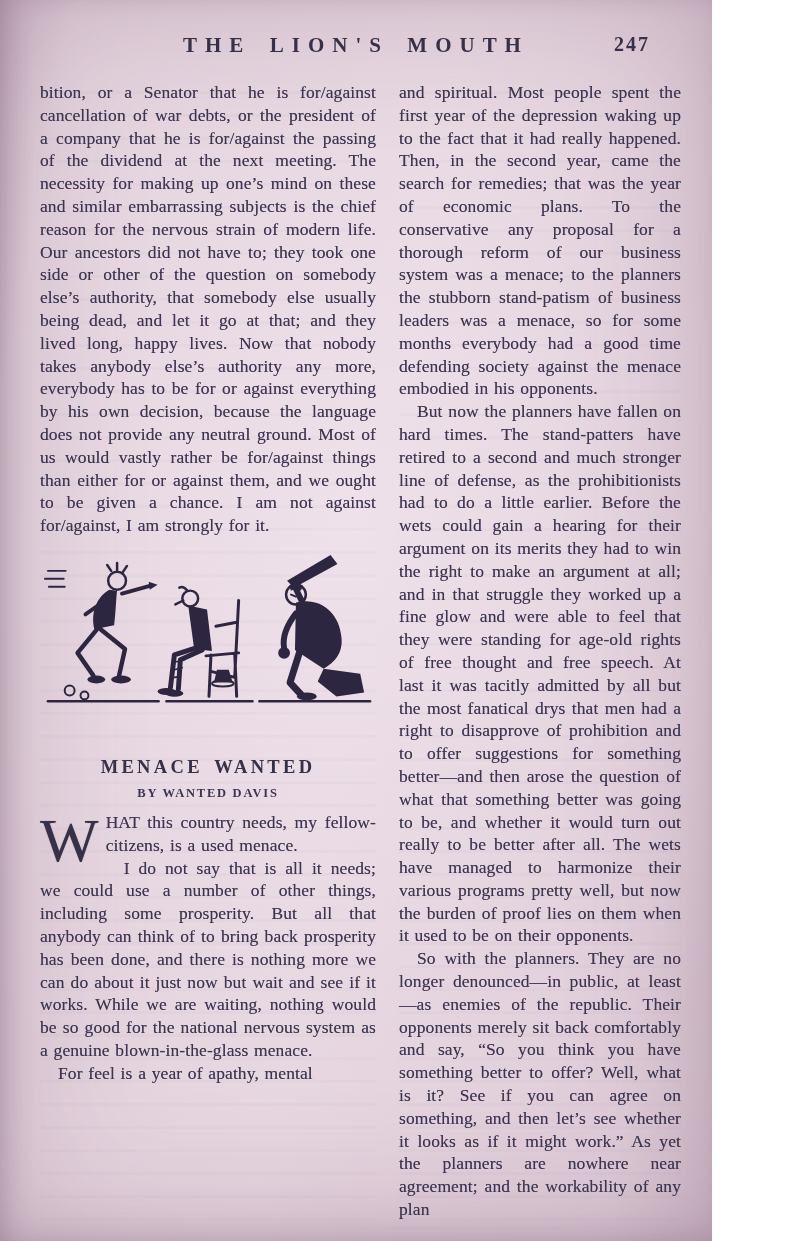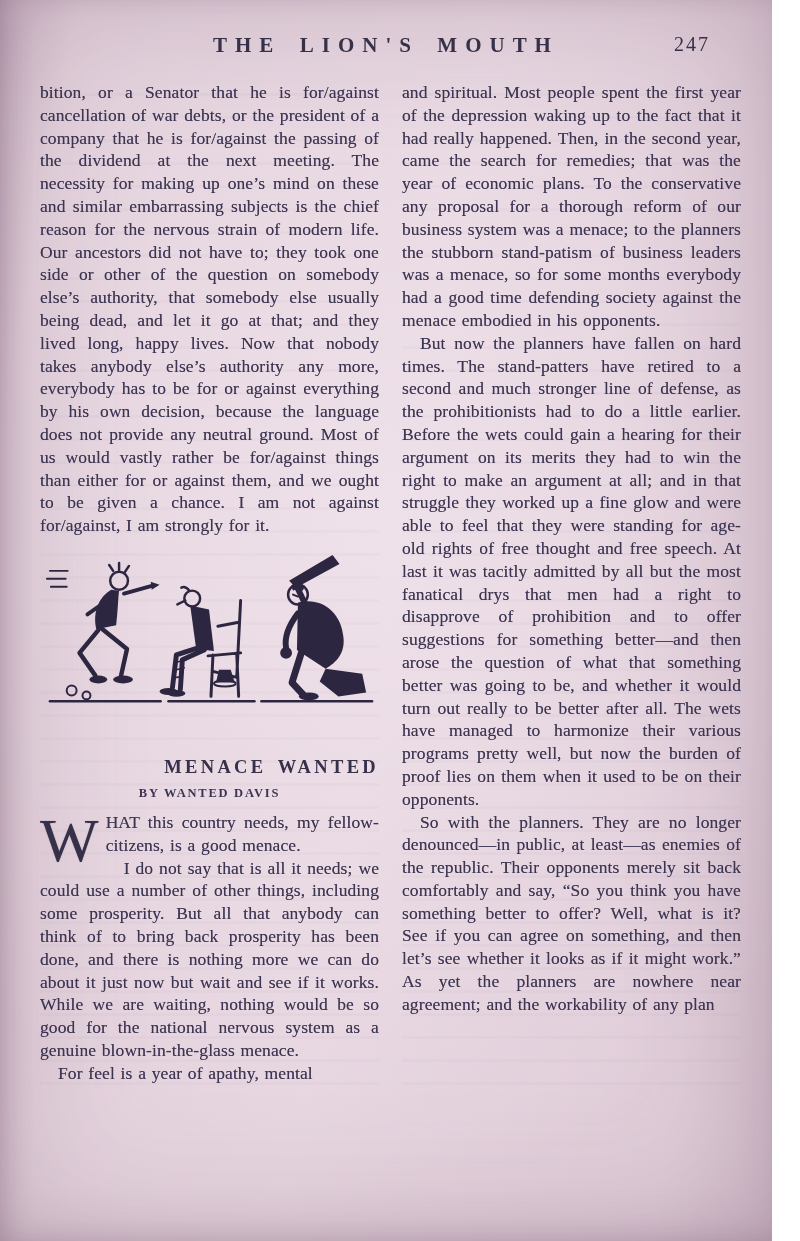--- a/index.html
+++ b/index.html
@@ -1,59 +1,59 @@
 <!DOCTYPE html>
 <html><head>
 <meta charset="utf-8">
 <style>
   html, body { margin: 0; padding: 0; }
   body {
     width: 800px; height: 1241px; overflow: hidden;
     font-family: "Liberation Serif", "DejaVu Serif", serif;
   }
   .page {
-    position: relative; width: 772px; height: 1241px;
+    position: relative; width: 712px; height: 1241px;
     background:
       radial-gradient(ellipse 120% 90% at 48% 42%, rgba(255,248,252,0.35), rgba(255,248,252,0) 60%),
       linear-gradient(100deg, #d2bccb 0%, #e2d0db 8%, #e6d5df 50%, #dfccd8 88%, #d5c0cd 100%);
     box-shadow: inset 0 0 140px rgba(116,82,108,0.28), inset 14px 0 30px -12px rgba(96,60,88,0.30), inset 0 -20px 50px -20px rgba(116,82,108,0.25);
     color: #3c3552;
   }
   .running-head {
     position: relative; padding-top: 33px; height: 34px;
     text-align: center;
   }
   .running-head .title {
     font-size: 21px; font-weight: bold; letter-spacing: 0.38em;
     color: #363049; word-spacing: 0.25em;
   }
   .running-head .folio {
     position: absolute; right: 62px; top: 33px;
-    font-size: 20px; font-weight: normal; letter-spacing: 2px; color: #363049;
+    font-size: 20px; font-weight: bold; letter-spacing: 2px; color: #363049;
   }
   .columns {
     display: flex; gap: 23px; padding: 14px 31px 0 40px;
   }
   .col {
     width: 349px;
     background-image: repeating-linear-gradient(0deg, rgba(112,86,128,0.030) 0px, rgba(112,86,128,0.030) 3px, rgba(112,86,128,0) 3px, rgba(112,86,128,0) 23px);
   }
   p.body-text {
     margin: 0; font-size: 17.5px; line-height: 22.8px;
     text-align: justify; text-indent: 18px;
     word-spacing: 1.2px; letter-spacing: 0.1px;
     text-shadow: 0 0 0.5px rgba(60,53,82,0.55);
     hyphens: auto;
   }
   p.body-text.no-indent { text-indent: 0; }
   figure.cartoon {
     margin: 14px 0 4px 0; padding: 0; text-align: center;
   }
   h2.article-title {
-    margin: 16px 0 2px 0; text-align: right;
+    margin: 16px 0 2px 0; text-align: center;
     font-size: 18.5px; font-weight: bold; letter-spacing: 0.18em;
     color: #363049; word-spacing: 0.2em;
   }
   .byline {
     margin: 8px 0 10px 0; text-align: center;
     font-size: 12.5px; font-weight: bold; letter-spacing: 0.14em;
     color: #3c3552;
   }
   .dropcap {
     float: left;
@@ -129,21 +129,21 @@
             <path class="ink" stroke-width="7" d="M263 101 L253 133 L264 145"></path>
             <ellipse class="ink-fill" cx="270" cy="147" rx="10" ry="4"></ellipse>
             <path class="ink" stroke-width="2.5" d="M222 152 H334"></path>
           </g>
         </svg>
       </figure>
 
       <h2 class="article-title">MENACE WANTED</h2>
       <div class="byline">BY WANTED DAVIS</div>
 
-      <p class="body-text opening"><span class="dropcap">W</span><span>HAT this country needs, my fellow-citizens, is a good menace.</span></p>
+      <p class="body-text opening"><span class="dropcap">W</span><span>HAT this country needs, my fellow-citizens, is a used menace.</span></p>
 
       <p class="body-text">I do not say that is all it needs; we could use a number of other things, including some prosperity. But all that anybody can think of to bring back prosperity has been done, and there is nothing more we can do about it just now but wait and see if it works. While we are waiting, nothing would be so good for the national nervous system as a genuine blown-in-the-glass menace.</p>
       <p class="body-text">For feel is a year of apathy, mental</p>
     </div>
 
     <div class="col">
       <p class="body-text no-indent">and spiritual. Most people spent the first year of the depression waking up to the fact that it had really happened. Then, in the second year, came the search for remedies; that was the year of economic plans. To the conservative any proposal for a thorough reform of our business system was a menace; to the planners the stubborn stand-patism of business leaders was a menace, so for some months everybody had a good time defending society against the menace embodied in his opponents.</p>
       <p class="body-text">But now the planners have fallen on hard times. The stand-patters have retired to a second and much stronger line of defense, as the prohibitionists had to do a little earlier. Before the wets could gain a hearing for their argument on its merits they had to win the right to make an argument at all; and in that struggle they worked up a fine glow and were able to feel that they were standing for age-old rights of free thought and free speech. At last it was tacitly admitted by all but the most fanatical drys that men had a right to disapprove of prohibition and to offer suggestions for something better—and then arose the question of what that something better was going to be, and whether it would turn out really to be better after all. The wets have managed to harmonize their various programs pretty well, but now the burden of proof lies on them when it used to be on their opponents.</p>
       <p class="body-text">So with the planners. They are no longer denounced—in public, at least—as enemies of the republic. Their opponents merely sit back comfortably and say, “So you think you have something better to offer? Well, what is it? See if you can agree on something, and then let’s see whether it looks as if it might work.” As yet the planners are nowhere near agreement; and the workability of any plan</p>
     </div>

